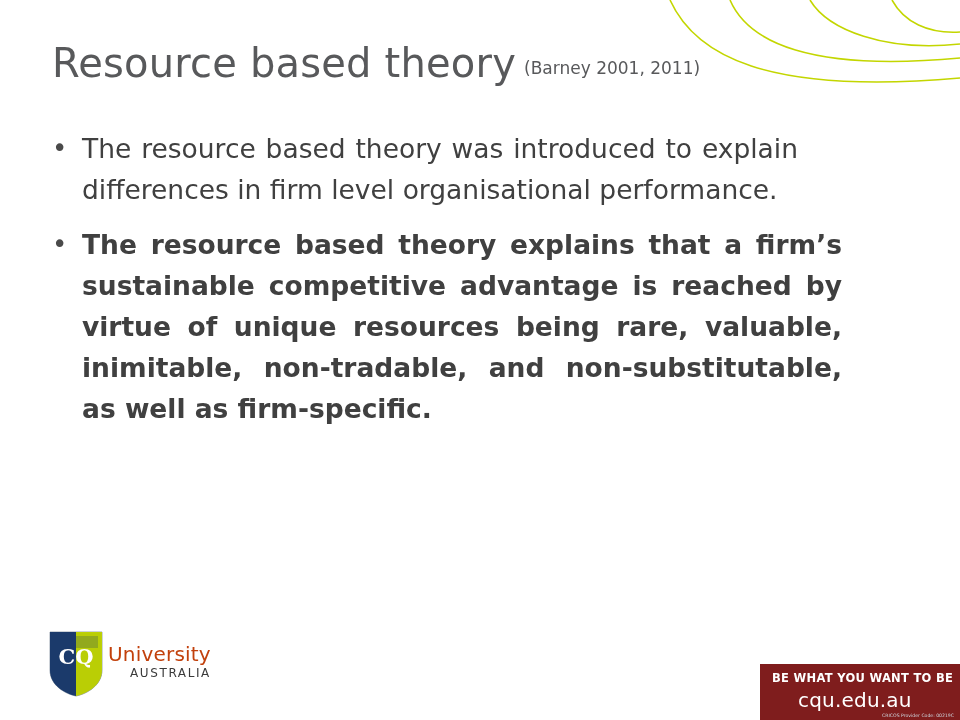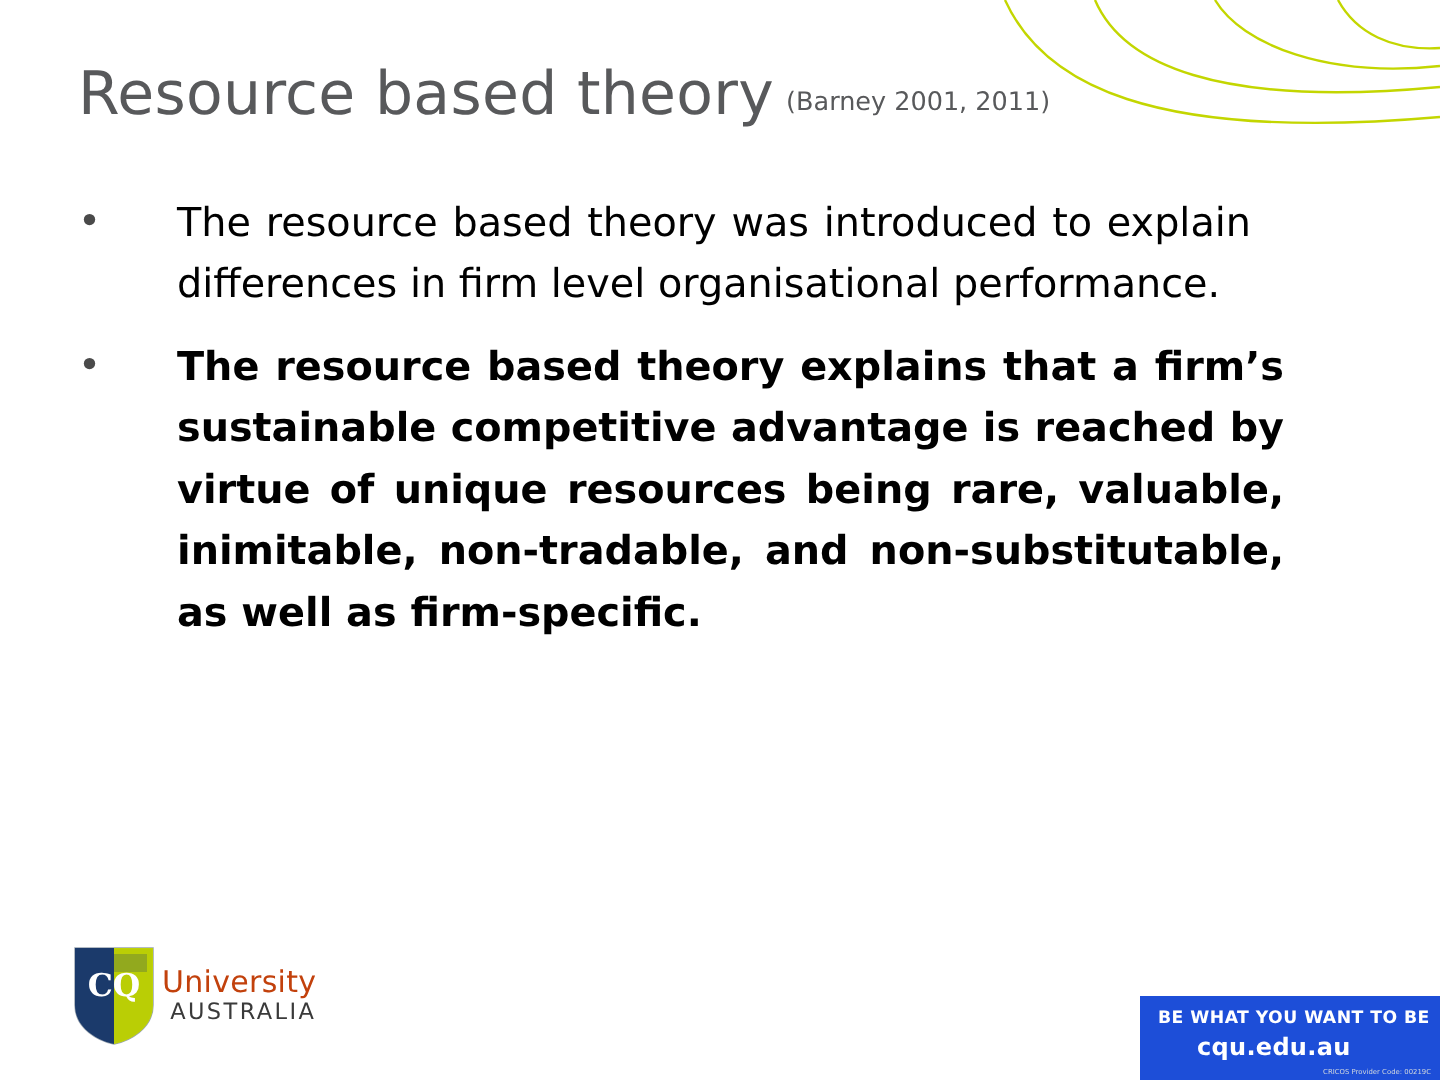--- a/index.html
+++ b/index.html
@@ -71,25 +71,24 @@
     flex: 0 0 30px;
     color: #4a4a4a;
     font-size: 26px;
     line-height: 41px;
     text-align: left;
   }
   .bullet-text {
     flex: 1 1 auto;
     font-size: 26.5px;
     line-height: 41px;
-    color: #000000;
+    color: #404040;
     text-align: justify;
     text-justify: inter-word;
     padding-right: 16px;
-    margin-left: 36px;
   }
   .bullet.b1 .bullet-text { max-width: 716px; }
   .bullet.b2 .bullet-text { max-width: 760px; font-weight: bold; }
 
   
   .logo {
     position: absolute;
     left: 48px;
     bottom: 18px;
     width: 160px;
@@ -108,52 +107,52 @@
     left: 60px;
     top: 14px;
     line-height: 1;
   }
   .logo-uni {
     font-size: 20px;
     color: #c2410c;
     letter-spacing: 0.2px;
   }
   .logo-aus {
-    font-size: 15px;
+    font-size: 12px;
     color: #3a3a3a;
     letter-spacing: 1.6px;
     margin-top: 3px;
   }
 
   
   .banner {
     position: absolute;
     right: 0;
     bottom: 0;
     width: 200px;
     height: 56px;
-    background: #1d4ed8;
+    background: #7f1d1d;
     color: #ffffff;
     overflow: hidden;
   }
   .banner-line1 {
     position: absolute;
     left: 12px;
     top: 7px;
     font-size: 11.5px;
     font-weight: bold;
     letter-spacing: 0.3px;
     white-space: nowrap;
   }
   .banner-line2 {
     position: absolute;
     left: 38px;
     top: 24px;
-    font-size: 16px;
-    font-weight: bold;
+    font-size: 20px;
+    font-weight: normal;
     letter-spacing: 0.2px;
     white-space: nowrap;
   }
   .banner-line3 {
     position: absolute;
     right: 6px;
     bottom: 2px;
     font-size: 4.6px;
     color: #cfd6de;
     white-space: nowrap;

